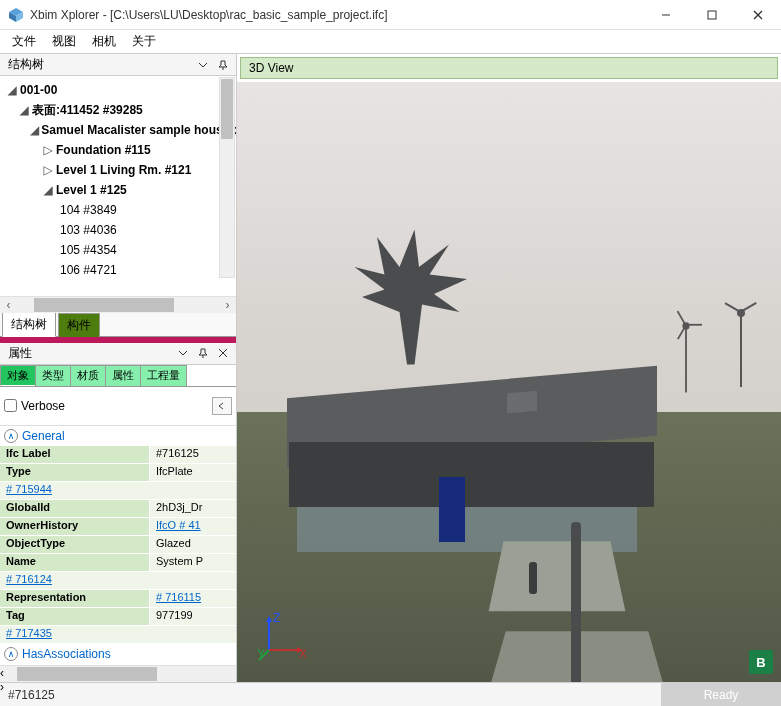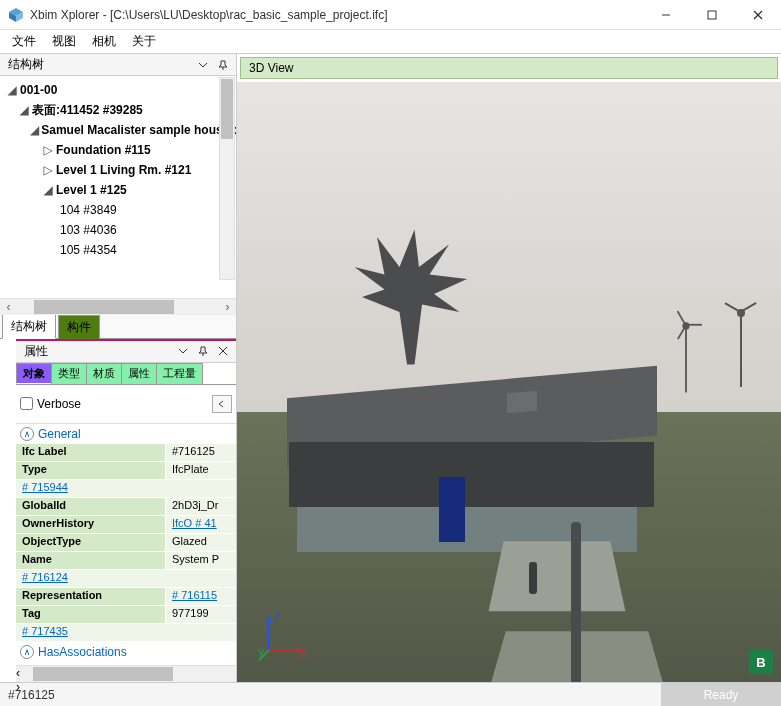--- a/index.html
+++ b/index.html
@@ -34,24 +34,24 @@
 .tree-vscroll { position: absolute; right: 1px; top: 1px; bottom: 18px; width: 16px; background: #f0f0f0; border: 1px solid #e0e0e0; }
 .tree-vscroll .thumb { position: absolute; left: 1px; right: 1px; top: 1px; height: 60px; background: #c0c0c0; border-radius: 1px; }
 .tree-hscroll { height: 17px; background: #f0f0f0; border-top: 1px solid #e0e0e0; position: relative; }
 .tree-hscroll .thumb { position: absolute; top: 1px; bottom: 1px; left: 34px; width: 140px; background: #c0c0c0; }
 .tree-hscroll .arr { position: absolute; top: 0; bottom: 0; width: 17px; display: flex; align-items: center; justify-content: center; color: #666; }
 
 .mini-tabs { height: 24px; display: flex; align-items: flex-end; background: #f9f9f9; border-bottom: 1px solid #999; }
 .mini-tab { padding: 3px 8px; border: 1px solid #999; border-bottom: none; background: #4d7c0f; margin-left: 2px; margin-bottom: -1px; cursor: pointer; }
 .mini-tab.active { background: #fff; border-bottom: 1px solid #fff; }
 
-.prop-panel { flex: 1.2; min-height: 0; display: flex; flex-direction: column; border-top: 2px solid #be185d; margin-left: 16px; }
+.prop-panel { flex: 1.2; min-height: 0; display: flex; flex-direction: column; border-top: 6px solid #be185d; }
 .prop-tabs { height: 22px; display: flex; border-bottom: 1px solid #999; }
 .prop-tab { padding: 2px 6px; border: 1px solid #999; border-bottom: none; background: #86efac; margin-right: -1px; cursor: pointer; font-size: 11px; }
-.prop-tab.active { background: #8b5cf6; border-bottom: 1px solid #fff; font-weight: bold; }
+.prop-tab.active { background: #22c55e; border-bottom: 1px solid #fff; }
 .prop-sub { height: 39px; display: flex; align-items: center; padding: 16px 4px; background: #fff; border-bottom: 1px solid #ddd; }
 .prop-sub input[type=checkbox] { margin-right: 4px; }
 .prop-sub .flex { flex: 1; }
 .prop-sub .btn { border: 1px solid #aaa; width: 20px; height: 18px; display: flex; align-items: center; justify-content: center; background: #f8f8f8; }
 
 .prop-body { flex: 1; overflow: hidden; background: #fff; position: relative; }
 .group-hdr { height: 20px; display: flex; align-items: center; background: #fff; padding: 0 4px; color: #0066cc; }
 .group-hdr .circ { width: 14px; height: 14px; border: 1px solid #888; border-radius: 50%; display: flex; align-items: center; justify-content: center; margin-right: 4px; font-size: 9px; }
 .prop-row { height: 18px; display: flex; background: #d4e9c8; border-bottom: 1px solid #fff; }
 .prop-row .k { width: 150px; padding: 1px 6px; font-weight: bold; font-size: 11px; border-right: 1px solid #fff; overflow: hidden; white-space: nowrap; }
@@ -164,20 +164,23 @@
             <span class="lbl">Level 1 #125</span>
           </div>
         <div class="tree-row" style="padding-left:60px">
             <span class="lbl norm">104 #3849</span>
           </div>
         <div class="tree-row" style="padding-left:60px">
             <span class="lbl norm">103 #4036</span>
           </div>
         <div class="tree-row" style="padding-left:60px">
             <span class="lbl norm">105 #4354</span>
+          </div>
+        <div class="tree-row" style="padding-left:60px">
+            <span class="lbl norm">106 #4721</span>
           </div>
 
         <div class="tree-vscroll">
             <div class="thumb"></div>
           </div>
       </div>
       <div class="tree-hscroll">
         <div class="arr" style="left:0">‹</div>
         <div class="thumb"></div>
         <div class="arr" style="right:0">›</div>

